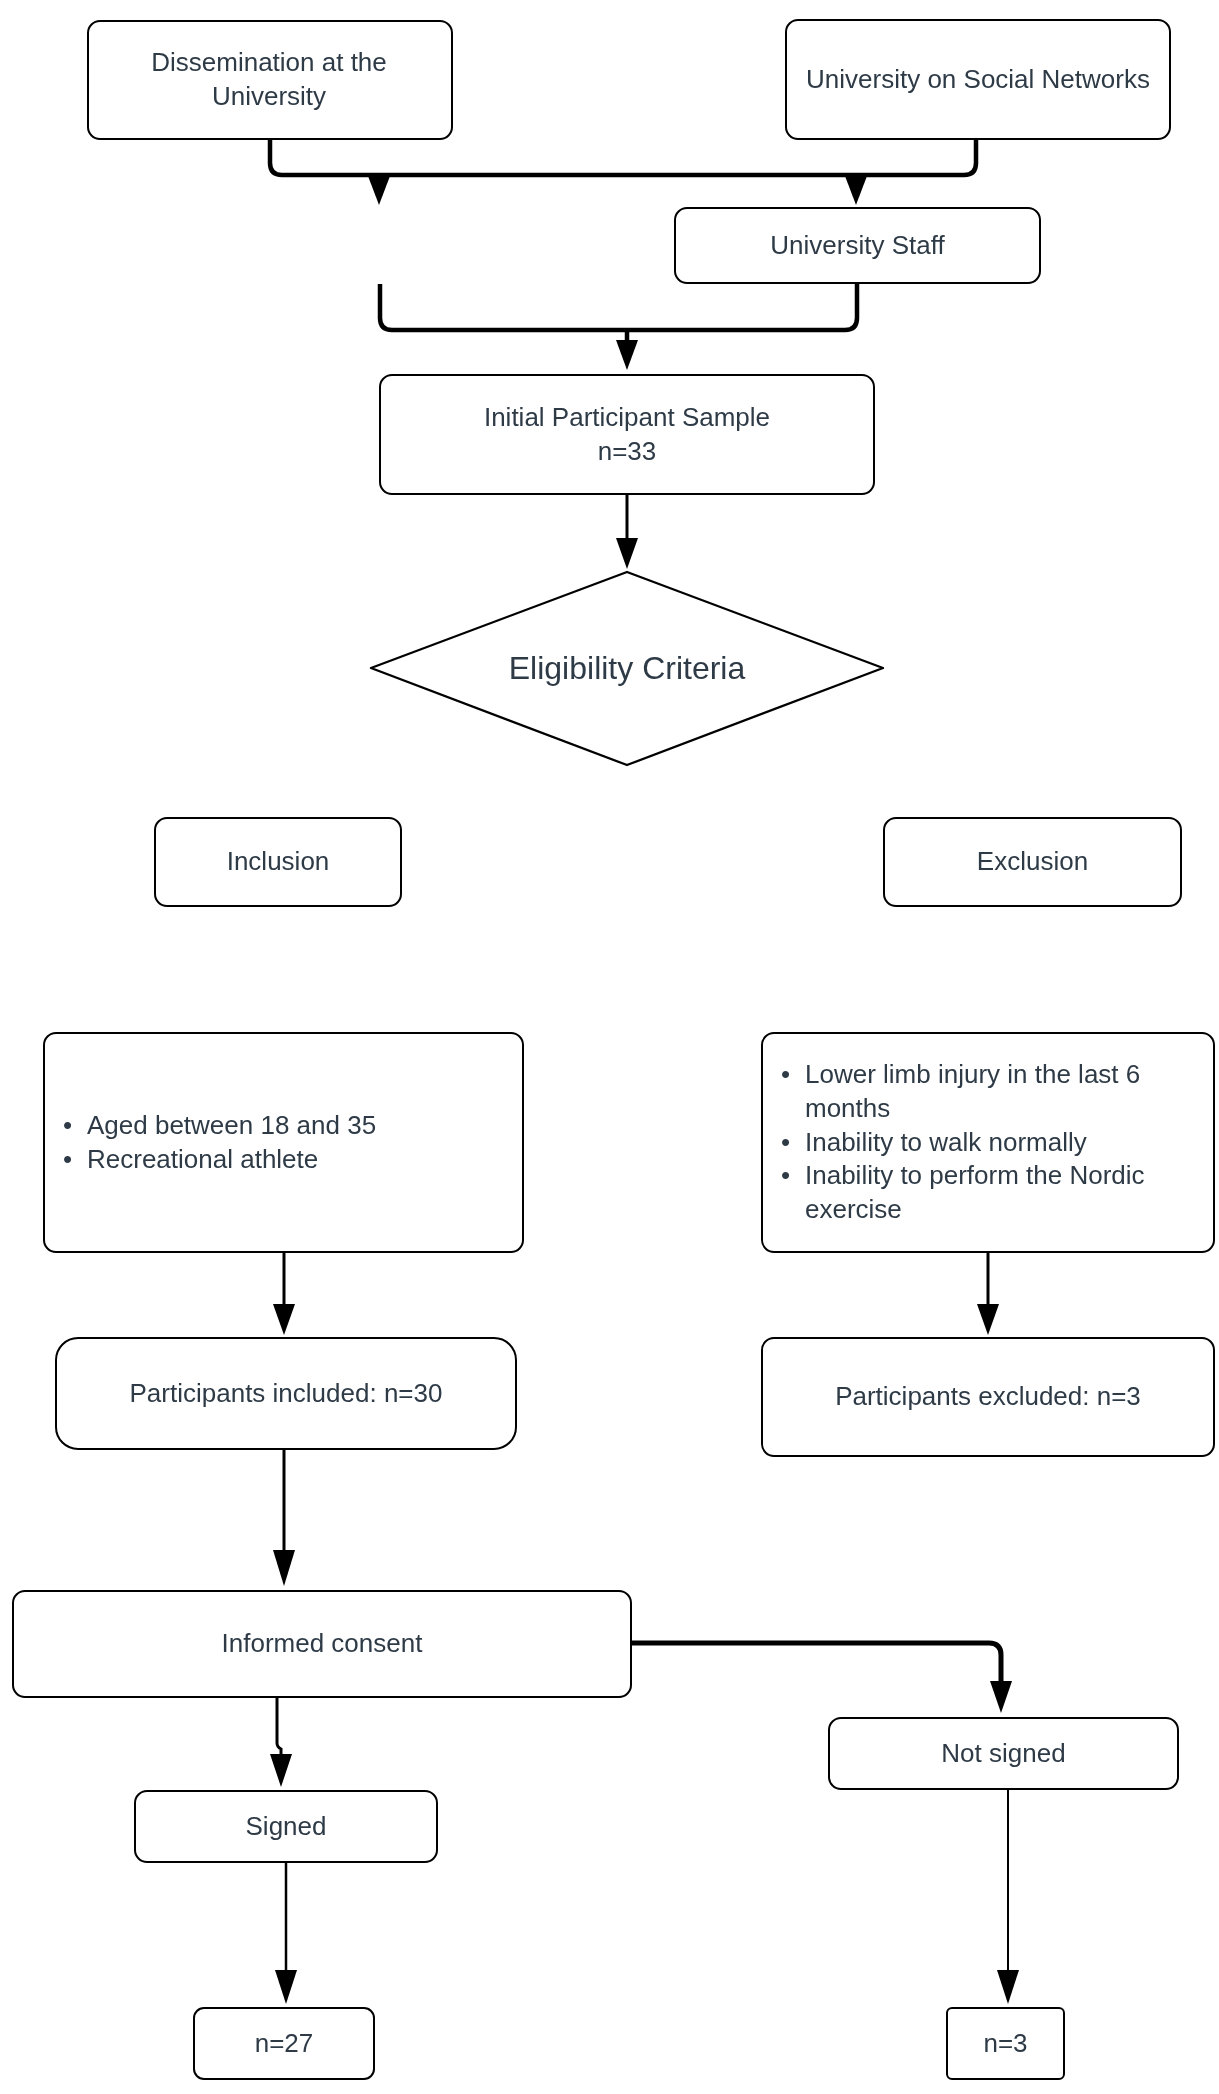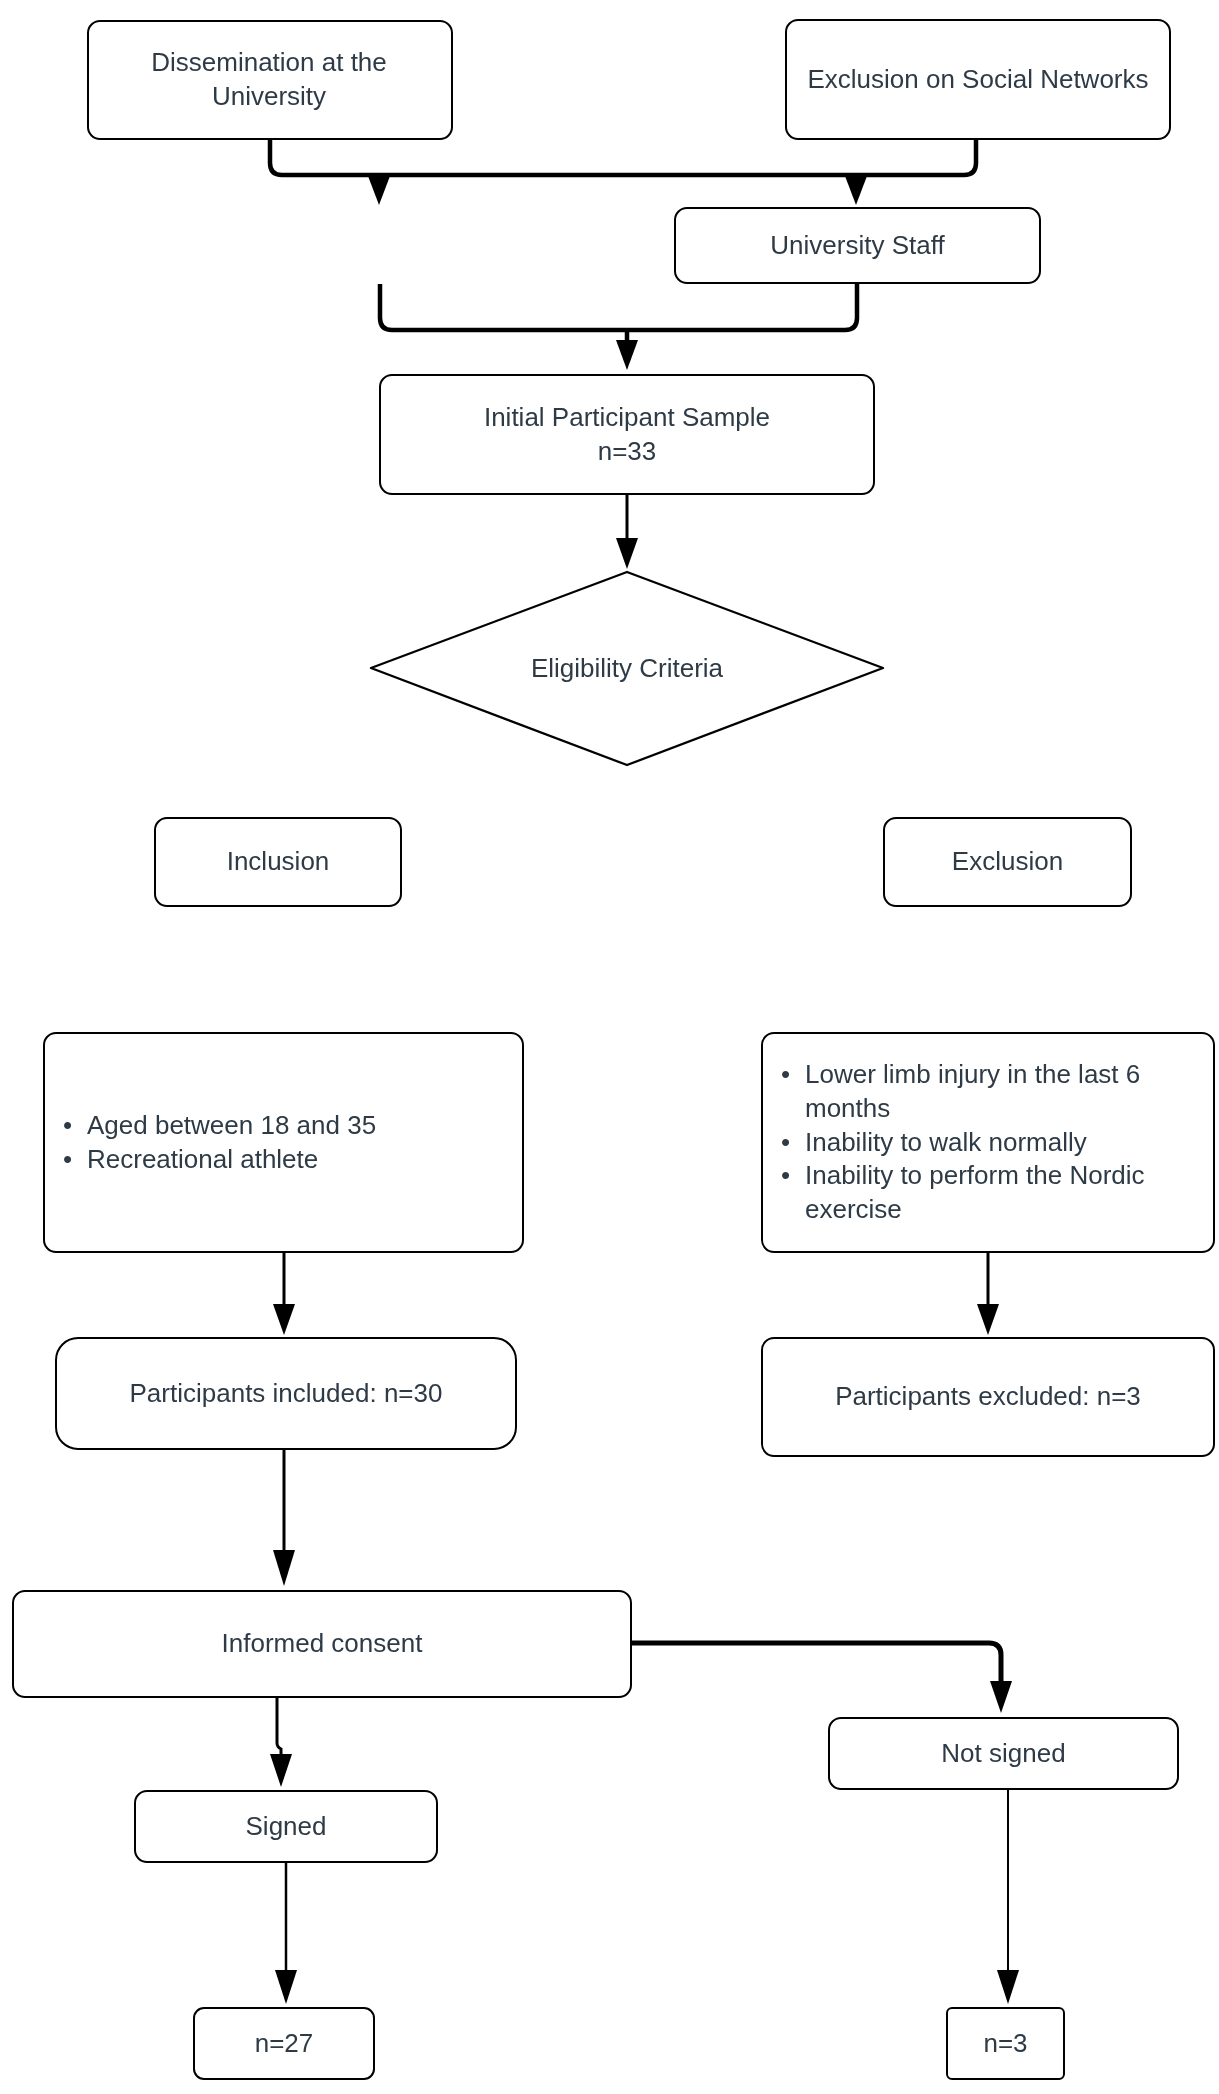--- a/index.html
+++ b/index.html
@@ -67,21 +67,21 @@
   }
   .criteria .li-text {
     flex: 1 1 auto;
   }
   .diamond-label {
     position: absolute;
     display: flex;
     align-items: center;
     justify-content: center;
     text-align: center;
-    font-size: 26px;
+    font-size: 32px;
     color: #2e3b47;
   }
 </style>
 </head>
 <body>
 
 <div class="canvas">
 
   <svg class="edges" viewBox="0 0 1219 2094" xmlns="http://www.w3.org/2000/svg">
 
@@ -117,38 +117,38 @@
     <polygon class="arrow" points="275,1970 297,1970 286,2004"></polygon>
 
     <path stroke-width="2" d="M 1008 1790 L 1008 1972"></path>
     <polygon class="arrow" points="997,1970 1019,1970 1008,2004"></polygon>
   </svg>
 
   <div class="node" style="left:87px; top:20px; width:366px; height:120px;padding-left:8px;">
     <span>Dissemination at the University</span>
   </div>
   <div class="node" style="left:785px; top:19px; width:386px; height:121px;">
-    <span>Exclusion on Social Networks</span>
+    <span>University on Social Networks</span>
   </div>
 
   <div class="node" style="left:674px; top:207px; width:367px; height:77px;">
     <span>University Staff</span>
   </div>
 
   <div class="node" style="left:379px; top:374px; width:496px; height:121px;">
     <span>Initial Participant Sample</span>
     <span>n=33</span>
   </div>
 
   <div class="diamond-label" style="left:371px; top:572px; width:512px; height:193px;">Eligibility Criteria</div>
 
   <div class="node" style="left:154px; top:817px; width:248px; height:90px;">
     <span>Inclusion</span>
   </div>
-  <div class="node" style="left:883px; top:817px; width:249px; height:90px;">
+  <div class="node" style="left:883px; top:817px; width:299px; height:90px;">
     <span>Exclusion</span>
   </div>
 
   <div class="node criteria" style="left:43px; top:1032px; width:481px; height:221px;">
     <ul>
       <li>
         <span class="bullet">•</span>
         <span class="li-text">Aged between 18 and 35</span>
       </li>
       <li>

